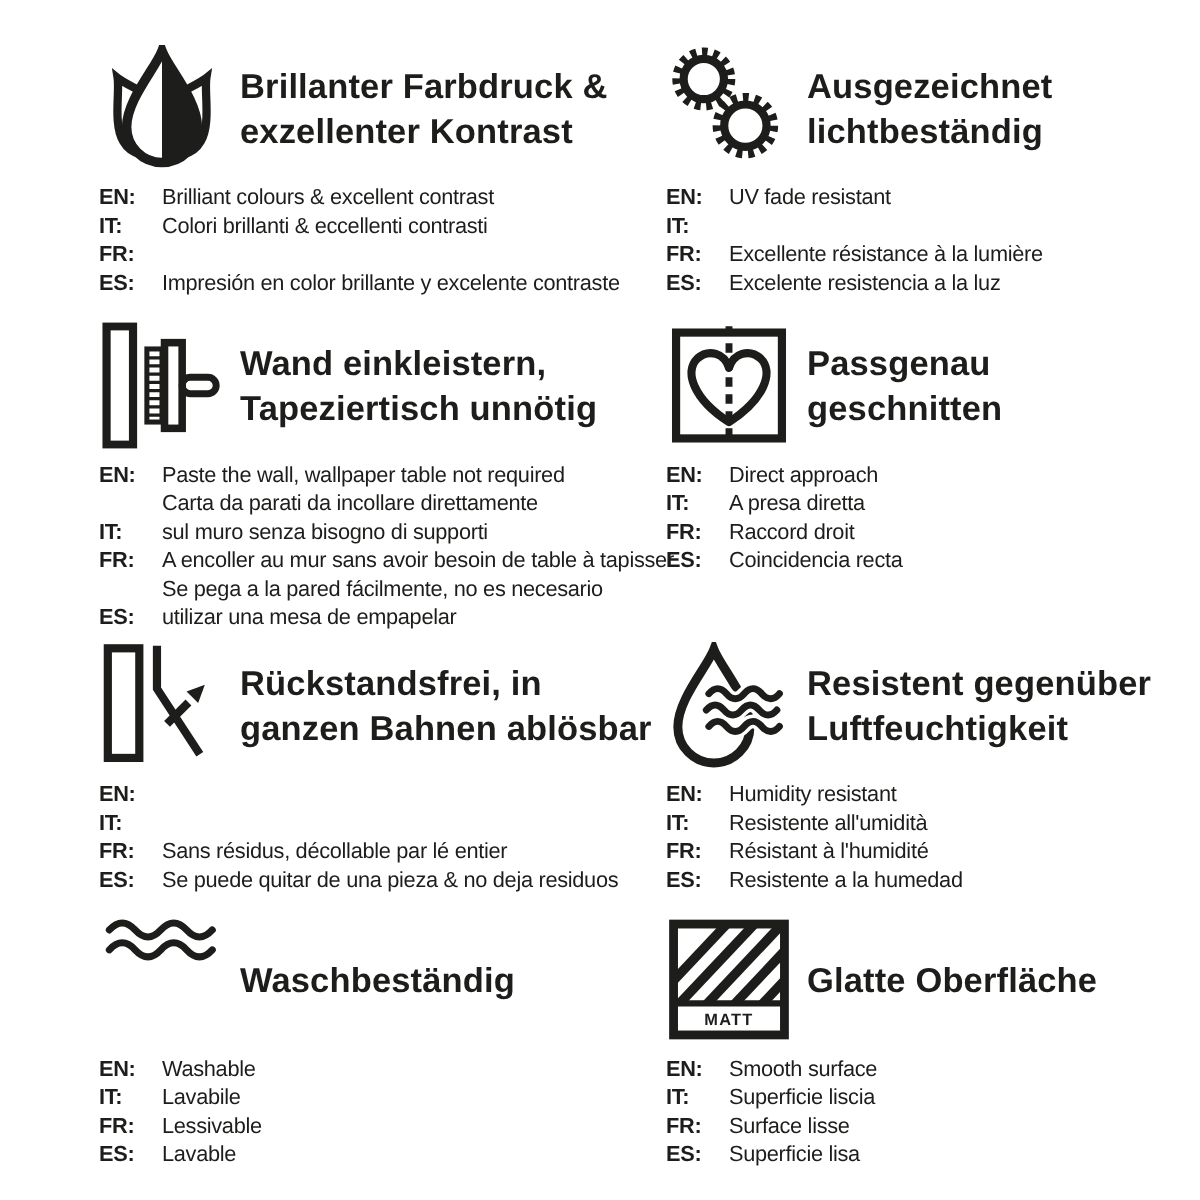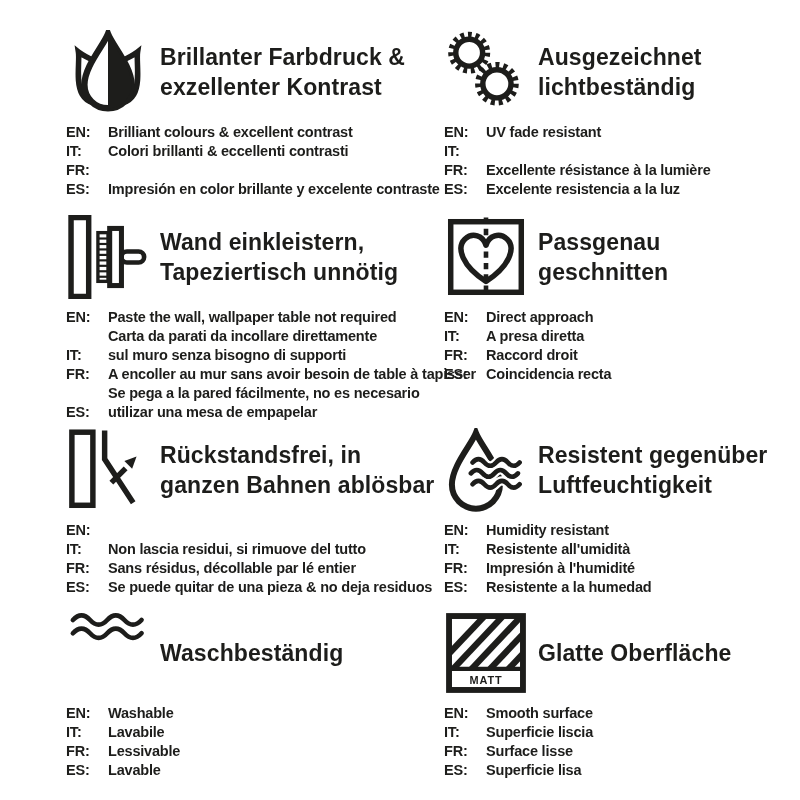--- a/index.html
+++ b/index.html
@@ -26,21 +26,21 @@
     display:flex;align-items:flex-start;justify-content:center;
   }
   .iconbox svg{display:block;}
   .title{
     margin:0;font-size:23px;line-height:30px;font-weight:700;
     white-space:pre;letter-spacing:0.1px;
   }
   .trs{margin-top:9px;}
   .tr{display:flex;font-size:14.5px;line-height:19px;letter-spacing:-0.2px;align-items:flex-end;}
   .lang{flex:0 0 42px;width:42px;font-weight:700;}
-  .txt{white-space:pre;font-weight:700;}
+  .txt{white-space:pre;font-weight:400;}
   .ic{stroke:#1d1d1b;fill:none;}
   .icf{fill:#1d1d1b;stroke:none;}
   .matt-label{font-family:"Liberation Sans",sans-serif;font-weight:700;font-size:13px;letter-spacing:1px;fill:#1d1d1b;}
 </style>
 </head>
 <body>
 
 <div class="grid">
 
   <section class="feature colL r1">
@@ -208,21 +208,20 @@
       </div>
       <h2 class="title">Rückstandsfrei, in
 ganzen Bahnen ablösbar</h2>
     </div>
     <div class="trs">
       <div class="tr">
           <span class="lang">EN:</span>
         </div>
       <div class="tr">
           <span class="lang">IT:</span>
-          <span class="txt">Non lascia residui, si rimuove del tutto</span>
         </div>
       <div class="tr">
           <span class="lang">FR:</span>
           <span class="txt">Sans résidus, décollable par lé entier</span>
         </div>
       <div class="tr">
           <span class="lang">ES:</span>
           <span class="txt">Se puede quitar de una pieza &amp; no deja residuos</span>
         </div>
     </div>
@@ -250,21 +249,21 @@
       <div class="tr">
           <span class="lang">EN:</span>
           <span class="txt">Humidity resistant</span>
         </div>
       <div class="tr">
           <span class="lang">IT:</span>
           <span class="txt">Resistente all'umidità</span>
         </div>
       <div class="tr">
           <span class="lang">FR:</span>
-          <span class="txt">Impresión à l'humidité</span>
+          <span class="txt">Résistant à l'humidité</span>
         </div>
       <div class="tr">
           <span class="lang">ES:</span>
           <span class="txt">Resistente a la humedad</span>
         </div>
     </div>
   </section>
 
   <section class="feature colL r4">
     <div class="head">

